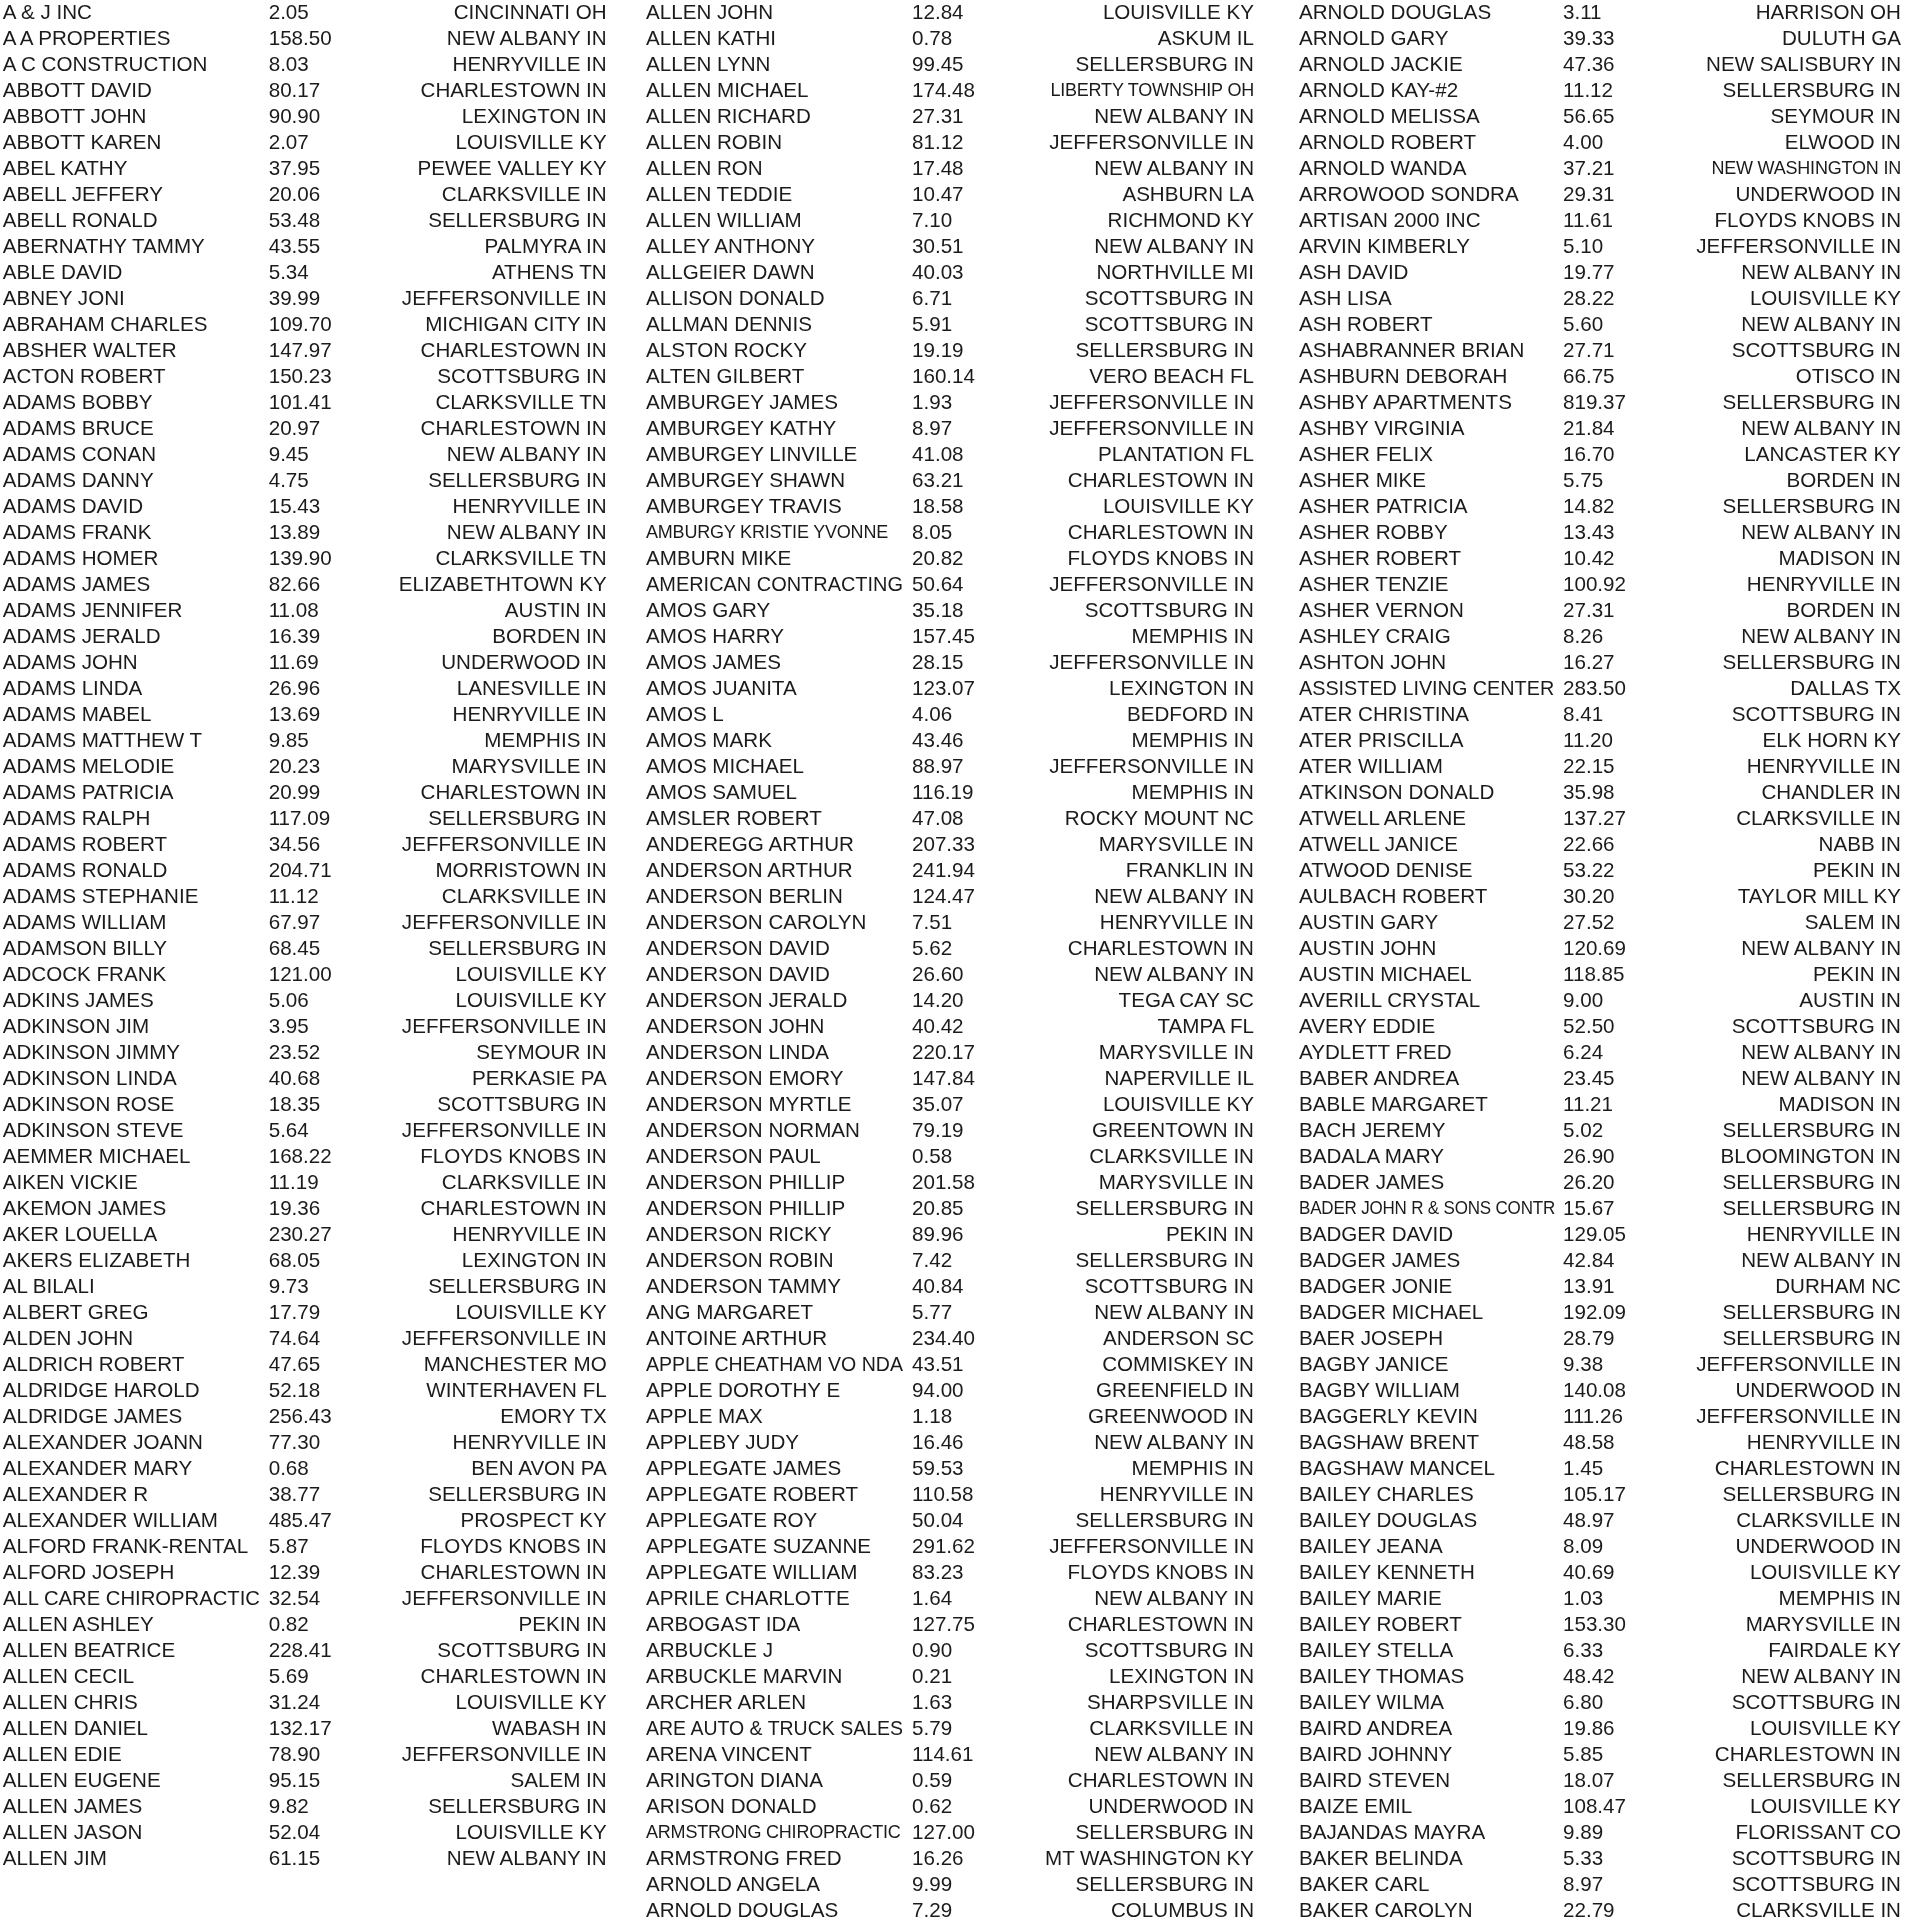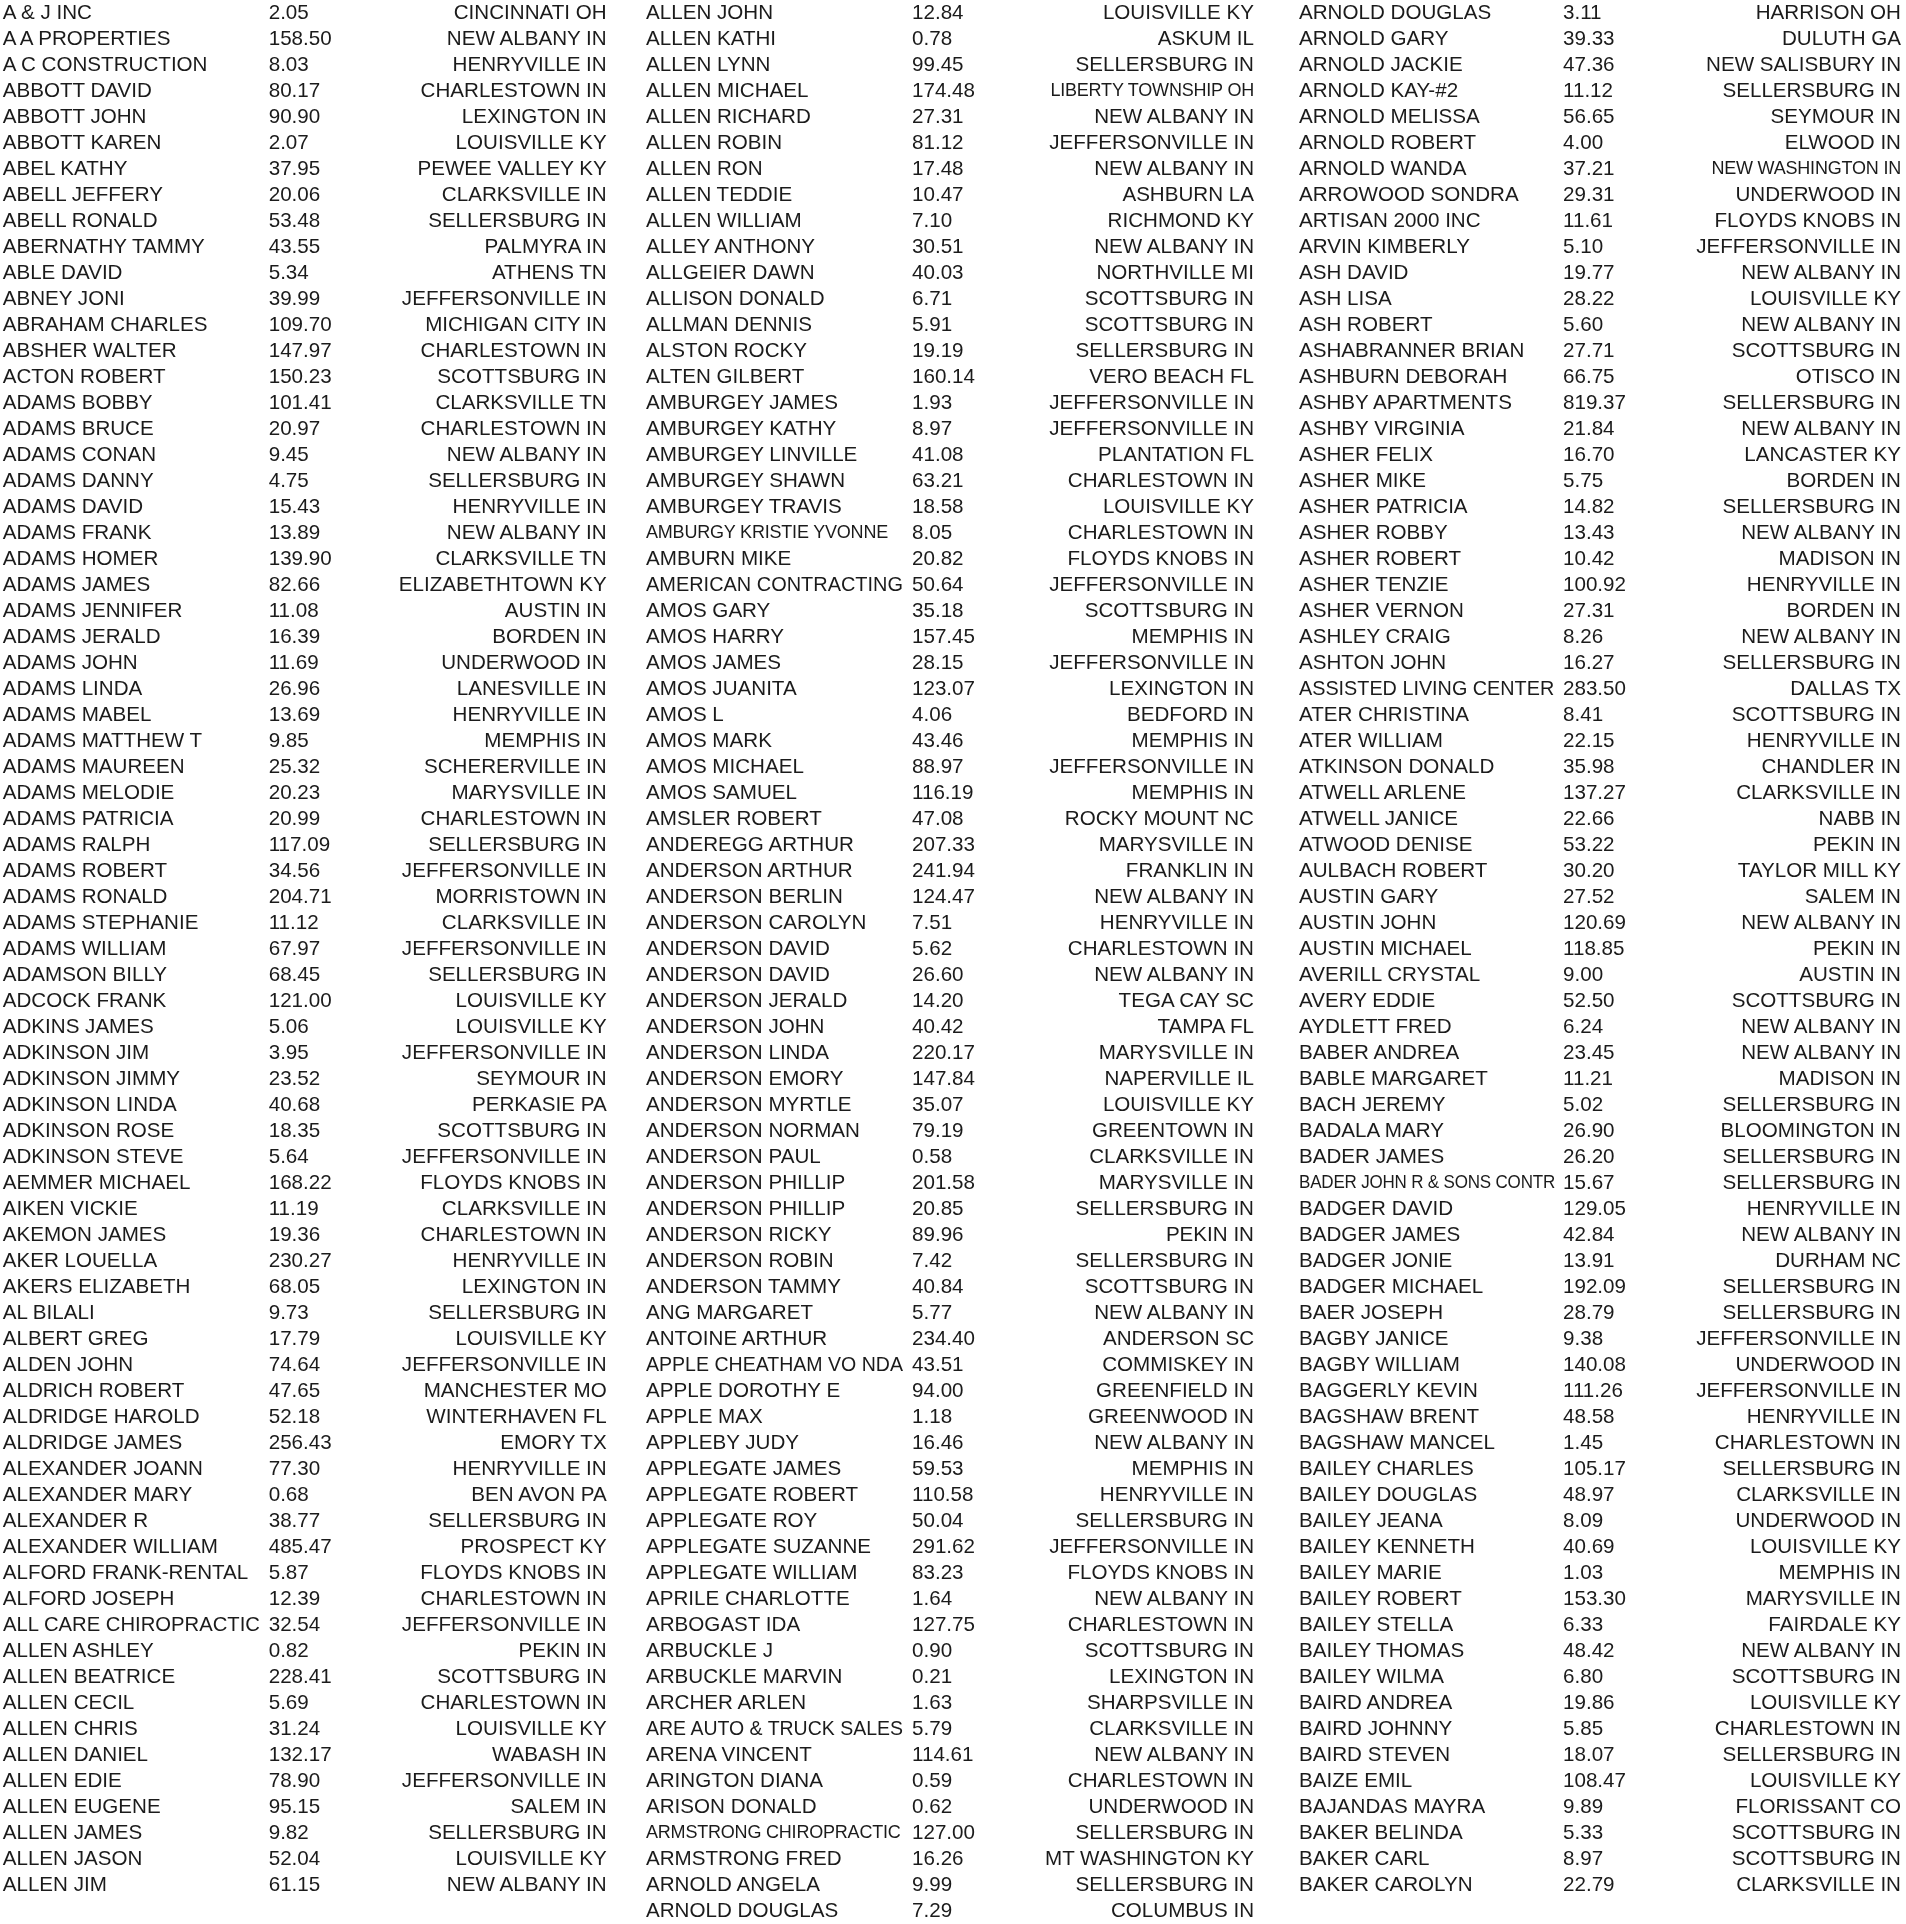--- a/index.html
+++ b/index.html
@@ -168,25 +168,20 @@
         <span class="c-name">ADAMS MABEL</span>
         <span class="c-amt">13.69</span>
         <span class="c-city">HENRYVILLE IN</span>
       </div>
       <div class="row">
         <span class="c-name">ADAMS MATTHEW T</span>
         <span class="c-amt">9.85</span>
         <span class="c-city">MEMPHIS IN</span>
       </div>
       <div class="row">
-        <span class="c-name">ADAMS MAUREEN</span>
-        <span class="c-amt">25.32</span>
-        <span class="c-city">SCHERERVILLE IN</span>
-      </div>
-      <div class="row">
         <span class="c-name">ADAMS MELODIE</span>
         <span class="c-amt">20.23</span>
         <span class="c-city">MARYSVILLE IN</span>
       </div>
       <div class="row">
         <span class="c-name">ADAMS PATRICIA</span>
         <span class="c-amt">20.99</span>
         <span class="c-city">CHARLESTOWN IN</span>
       </div>
       <div class="row">
@@ -900,20 +895,25 @@
       </div>
       <div class="row">
         <span class="c-name" style="transform: scaleX(0.961164);">ASSISTED LIVING CENTER</span>
         <span class="c-amt">283.50</span>
         <span class="c-city">DALLAS TX</span>
       </div>
       <div class="row">
         <span class="c-name">ATER CHRISTINA</span>
         <span class="c-amt">8.41</span>
         <span class="c-city">SCOTTSBURG IN</span>
+      </div>
+      <div class="row">
+        <span class="c-name">ATER PRISCILLA</span>
+        <span class="c-amt">11.20</span>
+        <span class="c-city">ELK HORN KY</span>
       </div>
       <div class="row">
         <span class="c-name">ATER WILLIAM</span>
         <span class="c-amt">22.15</span>
         <span class="c-city">HENRYVILLE IN</span>
       </div>
       <div class="row">
         <span class="c-name">ATKINSON DONALD</span>
         <span class="c-amt">35.98</span>
         <span class="c-city">CHANDLER IN</span>

